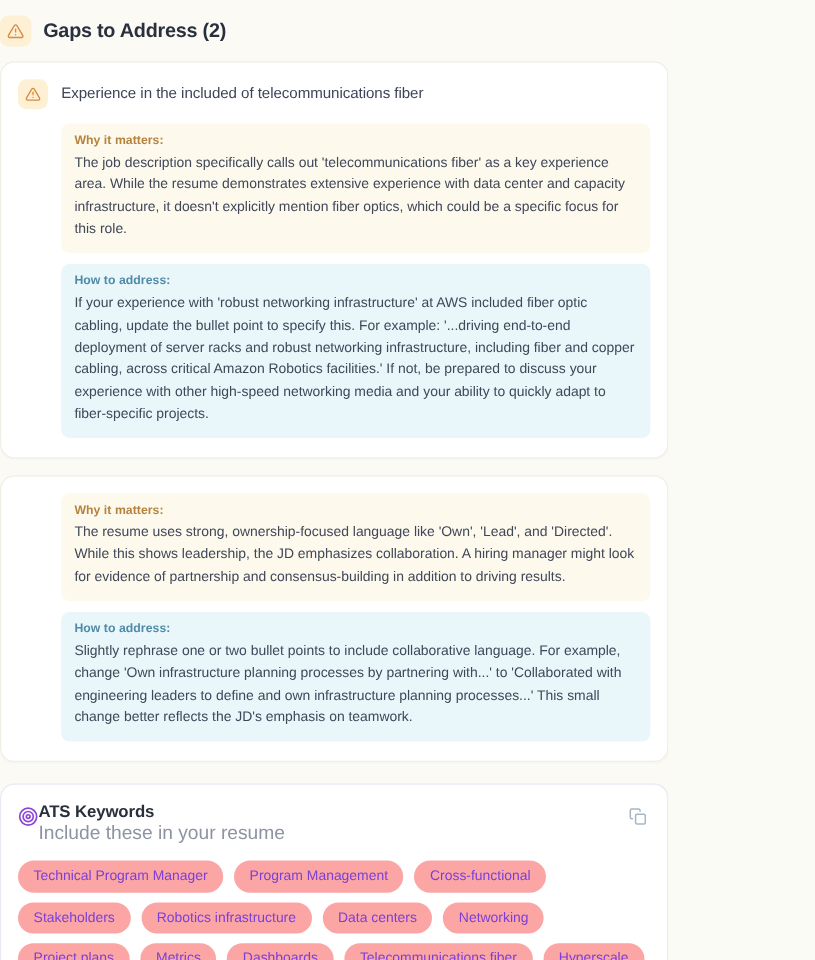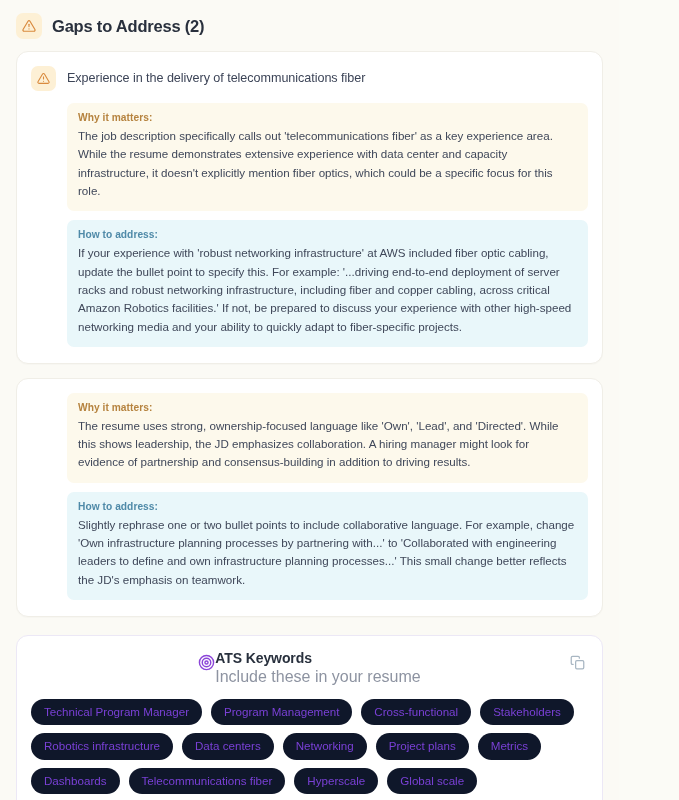--- a/index.html
+++ b/index.html
@@ -4,24 +4,24 @@
 <style>
   * { box-sizing: border-box; margin: 0; padding: 0; }
   html, body {
     width: 679px;
     height: 800px;
     background: #fbfbf6;
     font-family: "Liberation Sans", sans-serif;
     -webkit-font-smoothing: antialiased;
   }
   .page {
-    width: 619px;
+    width: 557px;
     height: 800px;
     background: #fbfaf5;
-    padding: 0 16px;
+    padding: 0 0;
     overflow: hidden;
     position: relative;
   }
 
   
   .section-head {
     display: flex;
     align-items: center;
     gap: 10px;
     padding: 13px 0 12px 0;
@@ -92,21 +92,20 @@
     border-radius: 12px;
     padding: 14px 14px 16px 14px;
     margin-top: 18px;
     position: relative;
     box-shadow: 0 1px 1px rgba(30,30,20,0.02);
   }
   .ats-head {
     display: flex;
     align-items: flex-start;
     gap: 0;
-    justify-content: center;
   }
   .target-icon { flex: 0 0 auto; margin-top: 4px; }
   .ats-title {
     font-size: 14px;
     font-weight: bold;
     color: #28303d;
     letter-spacing: -0.1px;
   }
   .ats-sub {
     font-size: 16px;
@@ -122,21 +121,21 @@
     cursor: pointer;
     background: none; border: none;
   }
   .chips {
     display: flex;
     flex-wrap: wrap;
     gap: 8px 9px;
     margin-top: 13px;
   }
   .chip {
-    background: #0f172a;
+    background: #fca5a5;
     color: #7a40d6;
     font-size: 11.6px;
     padding: 6px 13px 7px 13px;
     border-radius: 999px;
     white-space: nowrap;
     line-height: 1.15;
     cursor: pointer;
   }
 </style>
 </head>
@@ -157,21 +156,21 @@
 
   <div class="gap-card">
     <div class="gap-head">
       <div class="warn-badge sm">
         <svg width="13" height="13" viewBox="0 0 24 24" fill="none" stroke="#d98a3e" stroke-width="2" stroke-linecap="round" stroke-linejoin="round">
           <path d="M10.29 3.86 1.82 18a2 2 0 0 0 1.71 3h16.94a2 2 0 0 0 1.71-3L13.71 3.86a2 2 0 0 0-3.42 0z"></path>
           <line x1="12" y1="9" x2="12" y2="13"></line>
           <line x1="12" y1="17" x2="12.01" y2="17"></line>
         </svg>
       </div>
-      <div class="gap-title">Experience in the delivery of telecommunications fiber</div>
+      <div class="gap-title">Experience in the included of telecommunications fiber</div>
     </div>
     <div class="note why">
       <div class="note-label">Why it matters:</div>
       <div class="note-body">The job description specifically calls out 'telecommunications fiber' as a key experience area. While the resume demonstrates extensive experience with data center and capacity infrastructure, it doesn't explicitly mention fiber optics, which could be a specific focus for this role.</div>
     </div>
     <div class="note how">
       <div class="note-label">How to address:</div>
       <div class="note-body">If your experience with 'robust networking infrastructure' at AWS included fiber optic cabling, update the bullet point to specify this. For example: '...driving end-to-end deployment of server racks and robust networking infrastructure, including fiber and copper cabling, across critical Amazon Robotics facilities.' If not, be prepared to discuss your experience with other high-speed networking media and your ability to quickly adapt to fiber-specific projects.</div>
     </div>
   </div>

